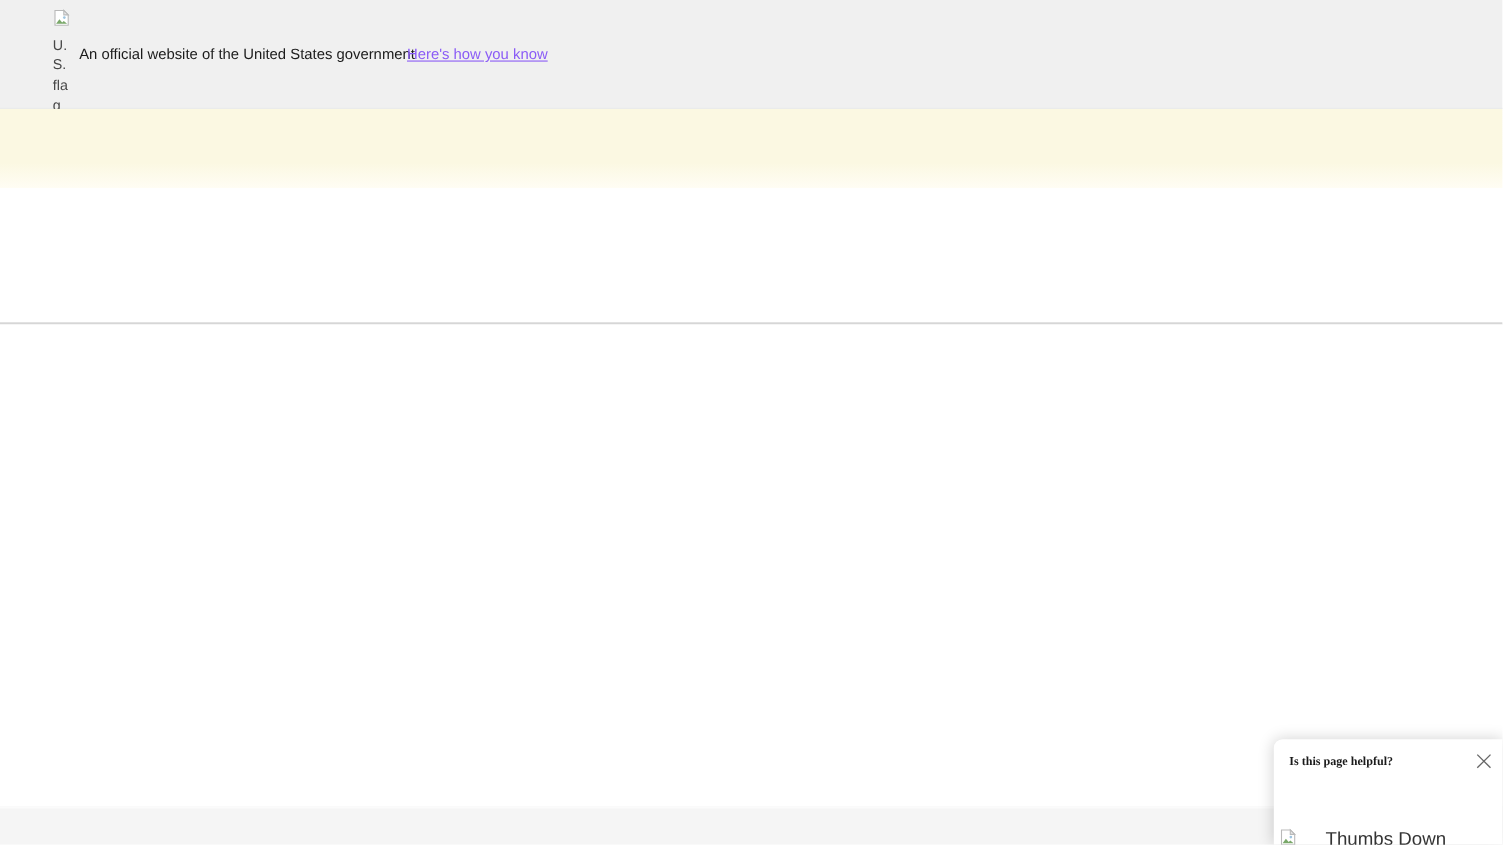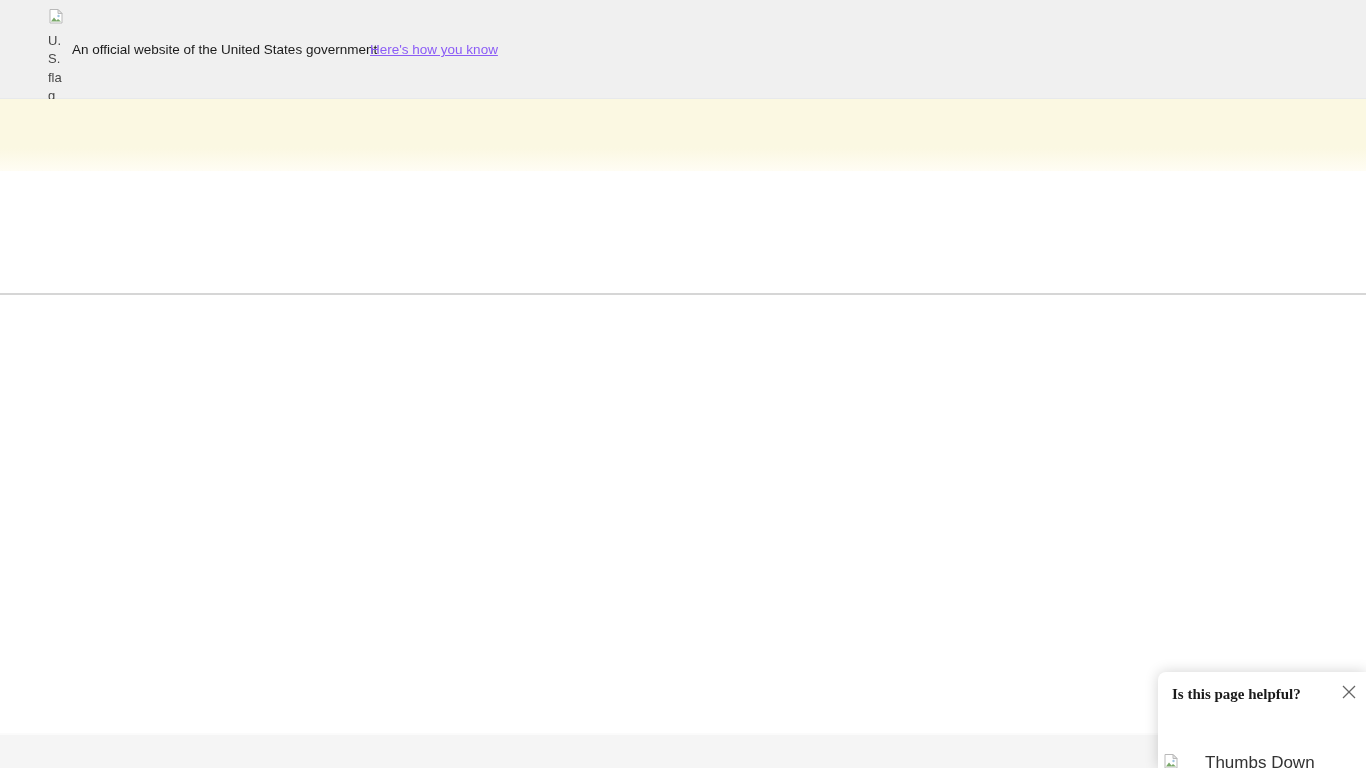--- a/index.html
+++ b/index.html
@@ -91,21 +91,21 @@
   }
 
   
   .feedback {
     position: absolute; left: 1158px; top: 672px; width: 208px; height: 96px;
     background: #ffffff; border-top-left-radius: 8px;
     box-shadow: 0 0 14px rgba(0,0,0,0.18); z-index: 5;
   }
   .fb-title {
     position: absolute; left: 14px; top: 14px;
-    font-family: "Liberation Serif", serif; font-weight: bold; font-size: 15px; color: #1a1a1a;
+    font-family: "Liberation Serif", serif; font-weight: bold; font-size: 11px; color: #1a1a1a;
   }
   .fb-close { position: absolute; right: 9px; top: 12px; width: 16px; height: 16px; cursor: pointer; }
   .fb-yes { position: absolute; left: 10px; top: 49px; width: 146px; text-align: center; cursor: pointer; }
   .fb-opt-row { display: flex; align-items: center; gap: 2px; font-size: 17px; color: #333333; white-space: nowrap; }
   .fb-yes-label {
     display: block; font-family: "Liberation Serif", serif; font-weight: bold;
     font-size: 13px; color: #111; margin-top: 1px;
   }
   .fb-no { position: absolute; left: 5px; top: 81px; display: flex; gap: 26px; align-items: flex-start;
     font-size: 17px; color: #333333; cursor: pointer; white-space: nowrap; }

